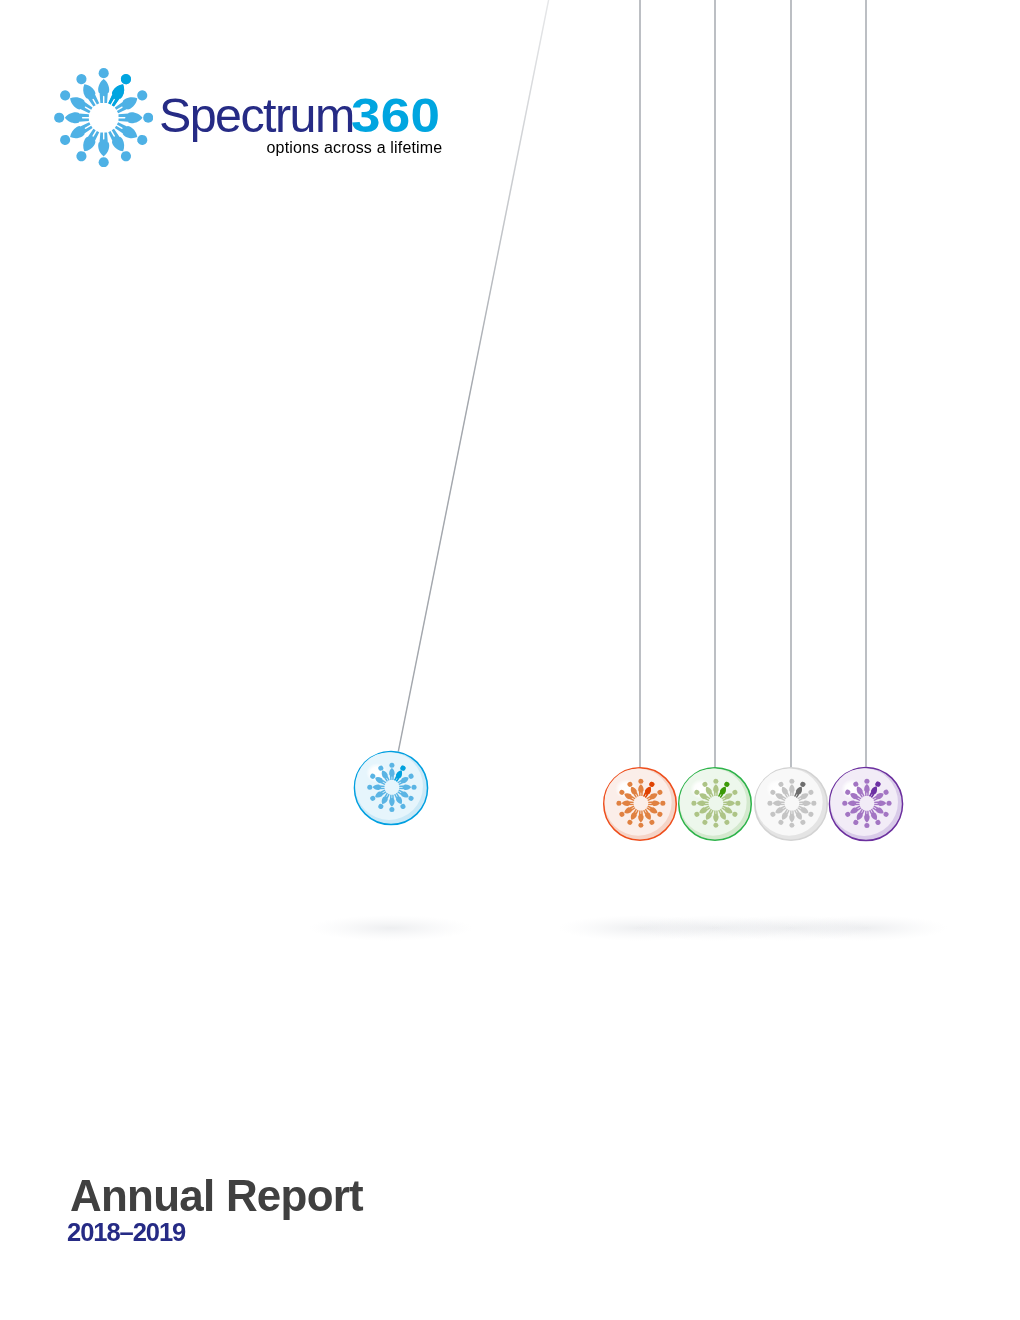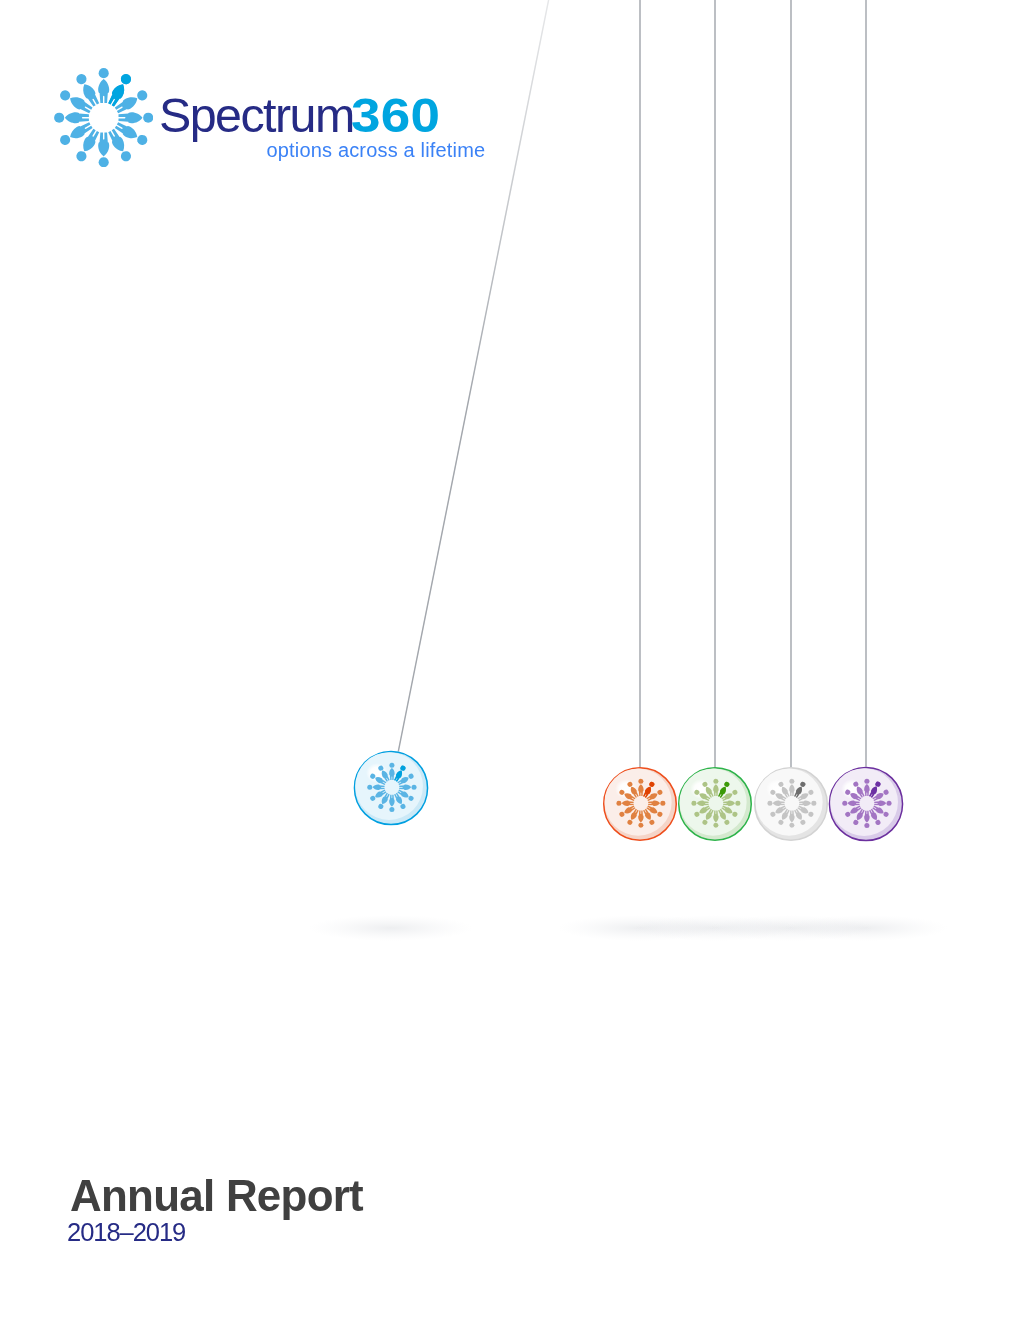--- a/index.html
+++ b/index.html
@@ -8,31 +8,31 @@
        font-family:"Liberation Sans", sans-serif;-webkit-font-smoothing:antialiased;}
   .page{position:relative;width:1020px;height:1291px;background:#fff;overflow:hidden;}
 
   
   #logo-area{position:absolute;left:0;top:0;width:1020px;height:200px;}
   .wordmark{position:absolute;left:159px;top:91px;font-size:48.4px;line-height:1;
             letter-spacing:-0.6px;white-space:nowrap;}
   .wordmark .w1{color:#262b85;font-weight:400;letter-spacing:-1.55px;}
   .wordmark .w2{color:#00a5e0;font-weight:700;letter-spacing:0.2px;display:inline-block;
                 transform:scaleX(1.095);transform-origin:left center;margin-left:-3.0px;}
-  .tagline{position:absolute;left:266.5px;top:140.3px;font-size:20px;color:#3b82f6;
+  .tagline{position:absolute;left:266.5px;top:140.3px;font-size:16px;color:#000000;
            letter-spacing:0.17px;white-space:nowrap;line-height:1;}
 
   
   #pendulum{position:absolute;left:0;top:0;}
 
   
   .title-block{position:absolute;left:70px;top:1174px;}
   .title-block .big{font-size:43.9px;font-weight:700;color:#404040;line-height:1;
                     letter-spacing:-0.72px;margin:0;}
-  .title-block .years{position:absolute;left:-3px;top:46px;font-size:25.5px;font-weight:400;
+  .title-block .years{position:absolute;left:-3px;top:46px;font-size:25.5px;font-weight:700;
                       color:#262b85;line-height:1;letter-spacing:-1.05px;white-space:nowrap;}
 </style>
 </head>
 <body>
 
 <div class="page">
 
   <div id="logo-area">
     <svg id="logo-svg" width="160" height="160" viewBox="0 0 100 100" style="position:absolute;left:54px;top:67.5px;width:99.4px;height:99.4px;">
         <defs>

